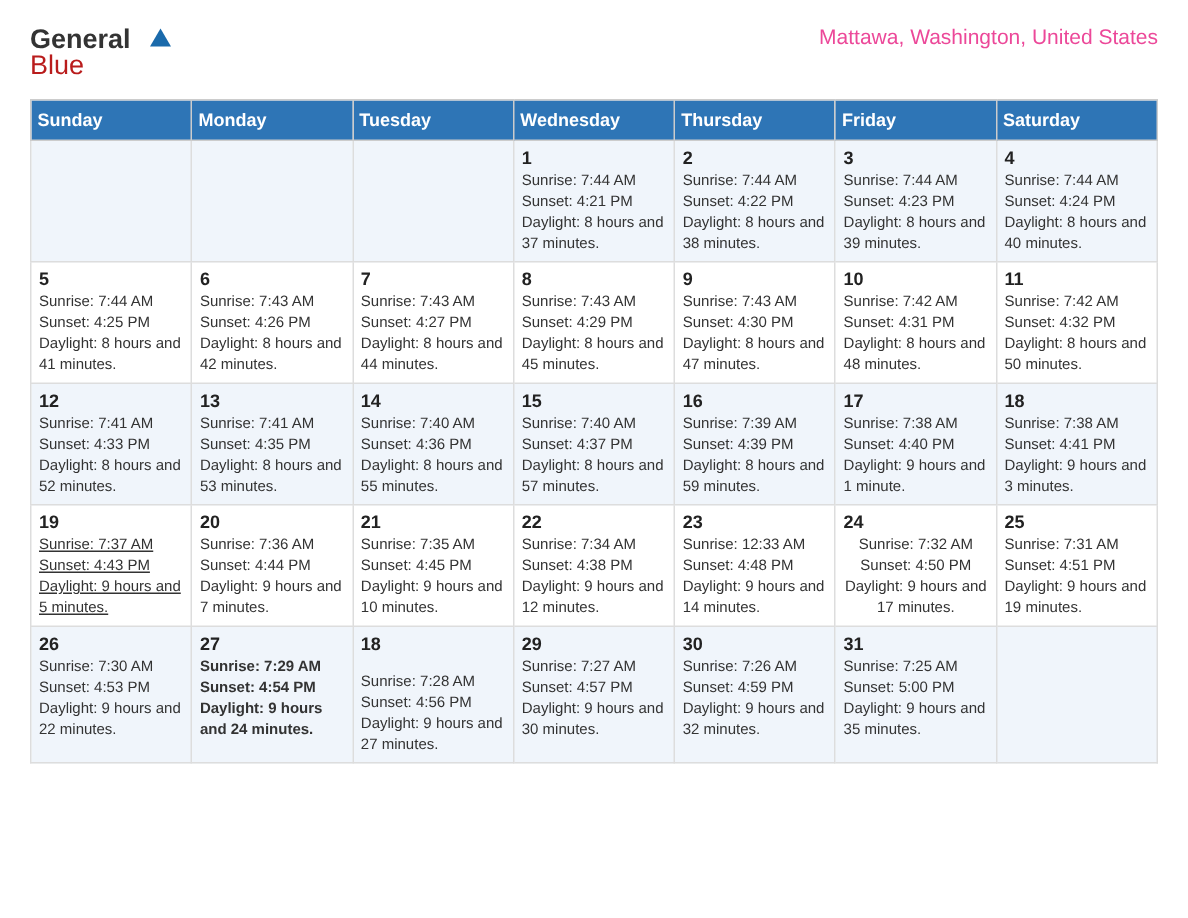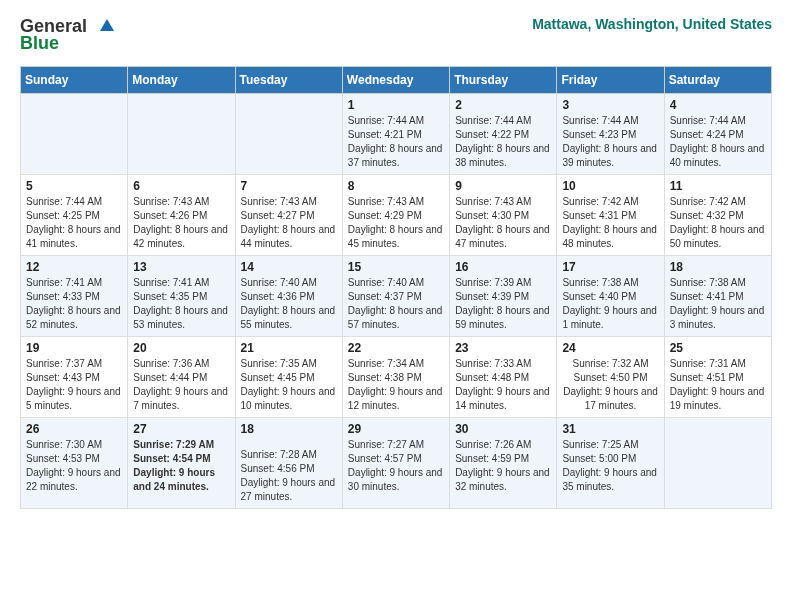--- a/index.html
+++ b/index.html
@@ -29,22 +29,22 @@
     .title-block {
       text-align: right;
     }
     .title-block h1 {
       font-size: 28px;
       font-weight: bold;
       color: #222;
     }
     .title-block h2 {
       font-size: 14px;
-      font-weight: bold;
-      color: #0f766e;
+      font-weight: normal;
+      color: #ec4899;
     }
     table {
       width: 100%;
       border-collapse: collapse;
       table-layout: fixed;
     }
     thead tr th {
       background-color: #2e75b6;
       color: #fff;
       font-size: 12px;
@@ -82,21 +82,21 @@
 <body>
 
 <div class="header">
   <div class="logo">
     <div class="logo-row">
       <span style="font-size:18px;font-weight:bold;color:#333;">General</span>
       <svg width="18" height="18" viewBox="0 0 18 18" style="margin-top:-2px;">
         <polygon points="9,2 16,14 2,14" fill="#1a6aab"></polygon>
       </svg>
     </div>
-    <span style="font-size:18px;font-weight:bold;color:#15803d;margin-top:-4px;">Blue</span>
+    <span style="font-size:18px;font-weight:normal;color:#b91c1c;margin-top:-4px;">Blue</span>
   </div>
   <div class="title-block">
     <h2>Mattawa, Washington, United States</h2>
   </div>
 </div>
 
 <table>
   <thead>
     <tr id="header-row">
         <th>Sunday</th>
@@ -222,21 +222,21 @@
         <td>
           <div class="day-num">18</div>
           <div class="cell-text" style="white-space: pre-line;">Sunrise: 7:38 AM
 Sunset: 4:41 PM
 Daylight: 9 hours and 3 minutes.</div>
         </td>
       </tr>
       <tr>
         <td>
           <div class="day-num">19</div>
-          <div class="cell-text" style="white-space: pre-line;">Sunrise: 7:37 AM
+          <div class="cell-text" style="white-space: pre-line; text-decoration: underline;">Sunrise: 7:37 AM
 Sunset: 4:43 PM
 Daylight: 9 hours and 5 minutes.</div>
         </td>
         <td>
           <div class="day-num">20</div>
           <div class="cell-text" style="white-space: pre-line;">Sunrise: 7:36 AM
 Sunset: 4:44 PM
 Daylight: 9 hours and 7 minutes.</div>
         </td>
         <td>
@@ -246,21 +246,21 @@
 Daylight: 9 hours and 10 minutes.</div>
         </td>
         <td>
           <div class="day-num">22</div>
           <div class="cell-text" style="white-space: pre-line;">Sunrise: 7:34 AM
 Sunset: 4:38 PM
 Daylight: 9 hours and 12 minutes.</div>
         </td>
         <td>
           <div class="day-num">23</div>
-          <div class="cell-text" style="white-space: pre-line;">Sunrise: 7:33 AM
+          <div class="cell-text" style="white-space: pre-line;">Sunrise: 12:33 AM
 Sunset: 4:48 PM
 Daylight: 9 hours and 14 minutes.</div>
         </td>
         <td>
           <div class="day-num">24</div>
           <div class="cell-text" style="white-space: pre-line; text-align: center;">Sunrise: 7:32 AM
 Sunset: 4:50 PM
 Daylight: 9 hours and 17 minutes.</div>
         </td>
         <td>

